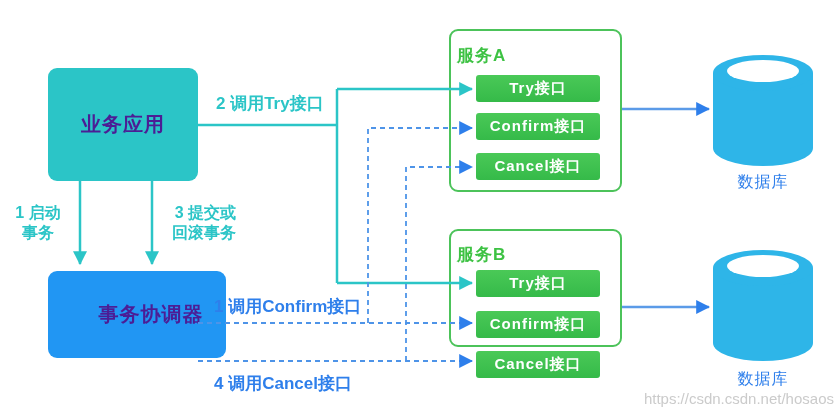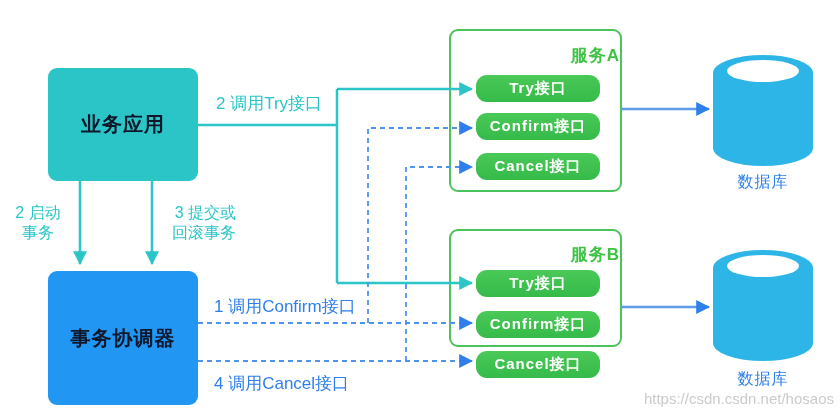--- a/index.html
+++ b/index.html
@@ -4,35 +4,35 @@
 <style>
   :root{
     --teal:#2bc5c7; --coord-blue:#2196f3; --line-blue:#5b9be8; --dash-blue:#4e94e8;
     --arrow-blue:#2e7feb; --green-border:#4cc35a; --green-btn-top:#4ac957; --green-btn-bottom:#35ba49;
     --green-title:#3dc243; --db-blue:#2eb5e8; --label-blue:#2e7feb; --watermark-gray:#cbcbcb;
   }
   html,body{margin:0;padding:0;background:#ffffff;}
   #canvas{position:relative;width:840px;height:417px;background:#ffffff;overflow:hidden;
           font-family:"Liberation Sans","DejaVu Sans",sans-serif;}
   .abs{position:absolute;}
-  .node{display:flex;align-items:center;justify-content:center;color:#0f172a;font-weight:bold;
+  .node{display:flex;align-items:center;justify-content:center;color:#4c1d95;font-weight:bold;
         font-size:20px;border-radius:9px;letter-spacing:1px;}
   #biz-box{left:48px;top:68px;width:150px;height:113px;background:var(--teal);}
-  #coord-box{left:48px;top:271px;width:150px;height:134px;background:var(--coord-blue);}
+  #coord-box{left:48px;top:271px;width:150px;height:87px;background:var(--coord-blue);padding-left:28px;}
   .service-box{position:absolute;left:449px;width:173px;background:#fff;
                border:2px solid var(--green-border);border-radius:9px;box-sizing:border-box;}
   #svc-a{top:29px;height:163px;}
   #svc-b{top:229px;height:118px;}
-  .service-title{position:absolute;left:0;width:100%;text-align:right;color:var(--green-title);
+  .service-title{position:absolute;left:6px;width:100%;text-align:left;color:var(--green-title);
                  font-size:17px;font-weight:bold;letter-spacing:1px;}
-  .iface-btn{position:absolute;left:25px;width:124px;height:27px;border-radius:11px;
+  .iface-btn{position:absolute;left:25px;width:124px;height:27px;border-radius:3px;
              background:linear-gradient(var(--green-btn-top),var(--green-btn-bottom));
              color:#fff;font-size:15px;font-weight:bold;display:flex;align-items:center;
              justify-content:center;letter-spacing:1px;}
-  .edge-label{position:absolute;font-weight:normal;white-space:pre-line;line-height:1.25;}
+  .edge-label{position:absolute;font-weight:bold;white-space:pre-line;line-height:1.25;}
   .teal-label{color:var(--teal);}
   .blue-label{color:var(--label-blue);}
   #lbl-call-try{left:216px;top:93px;font-size:17px;}
   #lbl-start-tx{left:10px;top:203px;width:56px;font-size:16px;text-align:center;}
   #lbl-commit{left:168px;top:203px;width:68px;font-size:16px;text-align:right;}
   #lbl-call-confirm{left:214px;top:296px;font-size:17px;}
   #lbl-call-cancel{left:214px;top:373px;font-size:17px;}
   .db-label{position:absolute;width:120px;text-align:center;color:var(--label-blue);
             font-size:16px;font-weight:normal;letter-spacing:1px;}
   #db-label-a{left:703px;top:172px;}
@@ -110,21 +110,21 @@
     </g>
 
     <g>
       <path d="M713,268 V343 A50,18 0 0 0 813,343 V268 Z" style="fill:var(--db-blue);"></path>
       <ellipse cx="763" cy="268" rx="50" ry="18" style="fill:var(--db-blue);"></ellipse>
       <ellipse cx="763" cy="266" rx="36" ry="11" fill="#ffffff"></ellipse>
     </g>
   </svg>
 
   <div id="lbl-call-try" class="edge-label teal-label">2 调用Try接口</div>
-  <div id="lbl-start-tx" class="edge-label teal-label">2 启动
+  <div id="lbl-start-tx" class="edge-label teal-label">1 启动
 事务</div>
   <div id="lbl-commit" class="edge-label teal-label">3 提交或
 回滚事务</div>
   <div id="lbl-call-confirm" class="edge-label blue-label">1 调用Confirm接口</div>
   <div id="lbl-call-cancel" class="edge-label blue-label">4 调用Cancel接口</div>
 
   <div id="db-label-a" class="db-label">数据库</div>
   <div id="db-label-b" class="db-label">数据库</div>
 
   <div id="watermark">https://csdn.csdn.net/hosaos</div>

